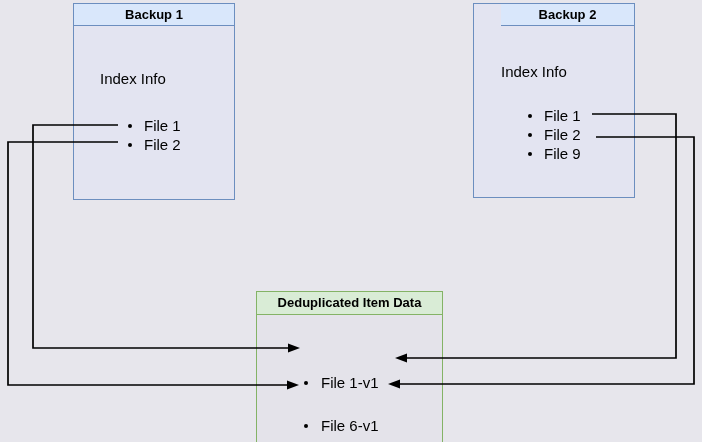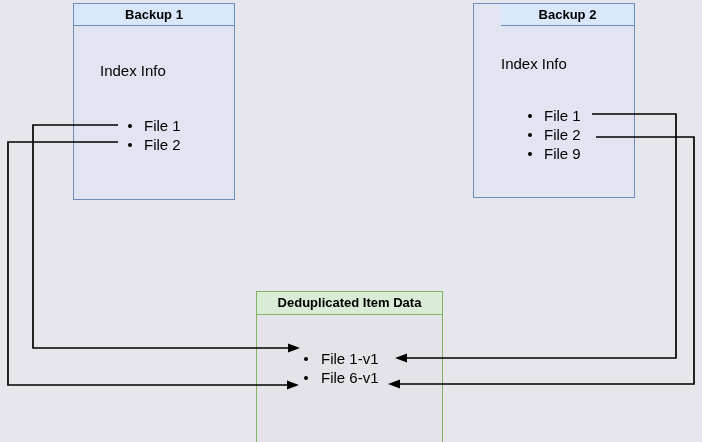--- a/index.html
+++ b/index.html
@@ -30,21 +30,21 @@
   }
   .blue-box{border-color:#6c8ebf;background:#e3e4f1;}
   .blue-box .box-header{background:#d9e7fb;border-color:#6c8ebf;height:22px;line-height:21px;}
   .green-box{border-color:#84b366;background:#e4e3ea;}
   .green-box .box-header{background:#d9ecd6;border-color:#84b366;height:23px;line-height:22px;}
 
   #box-backup1{left:73px;top:3px;width:162px;height:197px;}
   #box-backup2{left:473px;top:3px;width:162px;height:195px;padding-left:27px;}
   #box-dedup{left:256px;top:291px;width:187px;height:159px;}
 
-  .subtitle{position:absolute;font-size:15px;line-height:19px;}
+  .subtitle{position:absolute;font-size:15px;line-height:19px;margin-top:8px;}
   #box-backup1 .subtitle{left:26px;top:57px;}
   #box-backup2 .subtitle{left:27px;top:50px;}
 
   .file-list{
     position:absolute;
     list-style:none;
     margin:0;padding:0;
     font-size:15px;
   }
   .file-list li{
@@ -57,21 +57,21 @@
     content:"";
     position:absolute;
     left:0;top:7.5px;
     width:4px;height:4px;
     border-radius:50%;
     background:#000;
   }
   #box-backup1 .file-list{left:54px;top:112px;}
   #box-backup2 .file-list{left:54px;top:102px;}
   #box-dedup .file-list{left:47px;top:57px;}
-  #box-dedup .file-list li{padding-left:17px;}
+  #box-dedup .file-list li{padding-left:17px;margin-top:24px;}
 
   svg.connectors{
     position:absolute;left:0;top:0;
     pointer-events:none;
   }
 </style>
 </head>
 <body>
 
 <div class="canvas">

